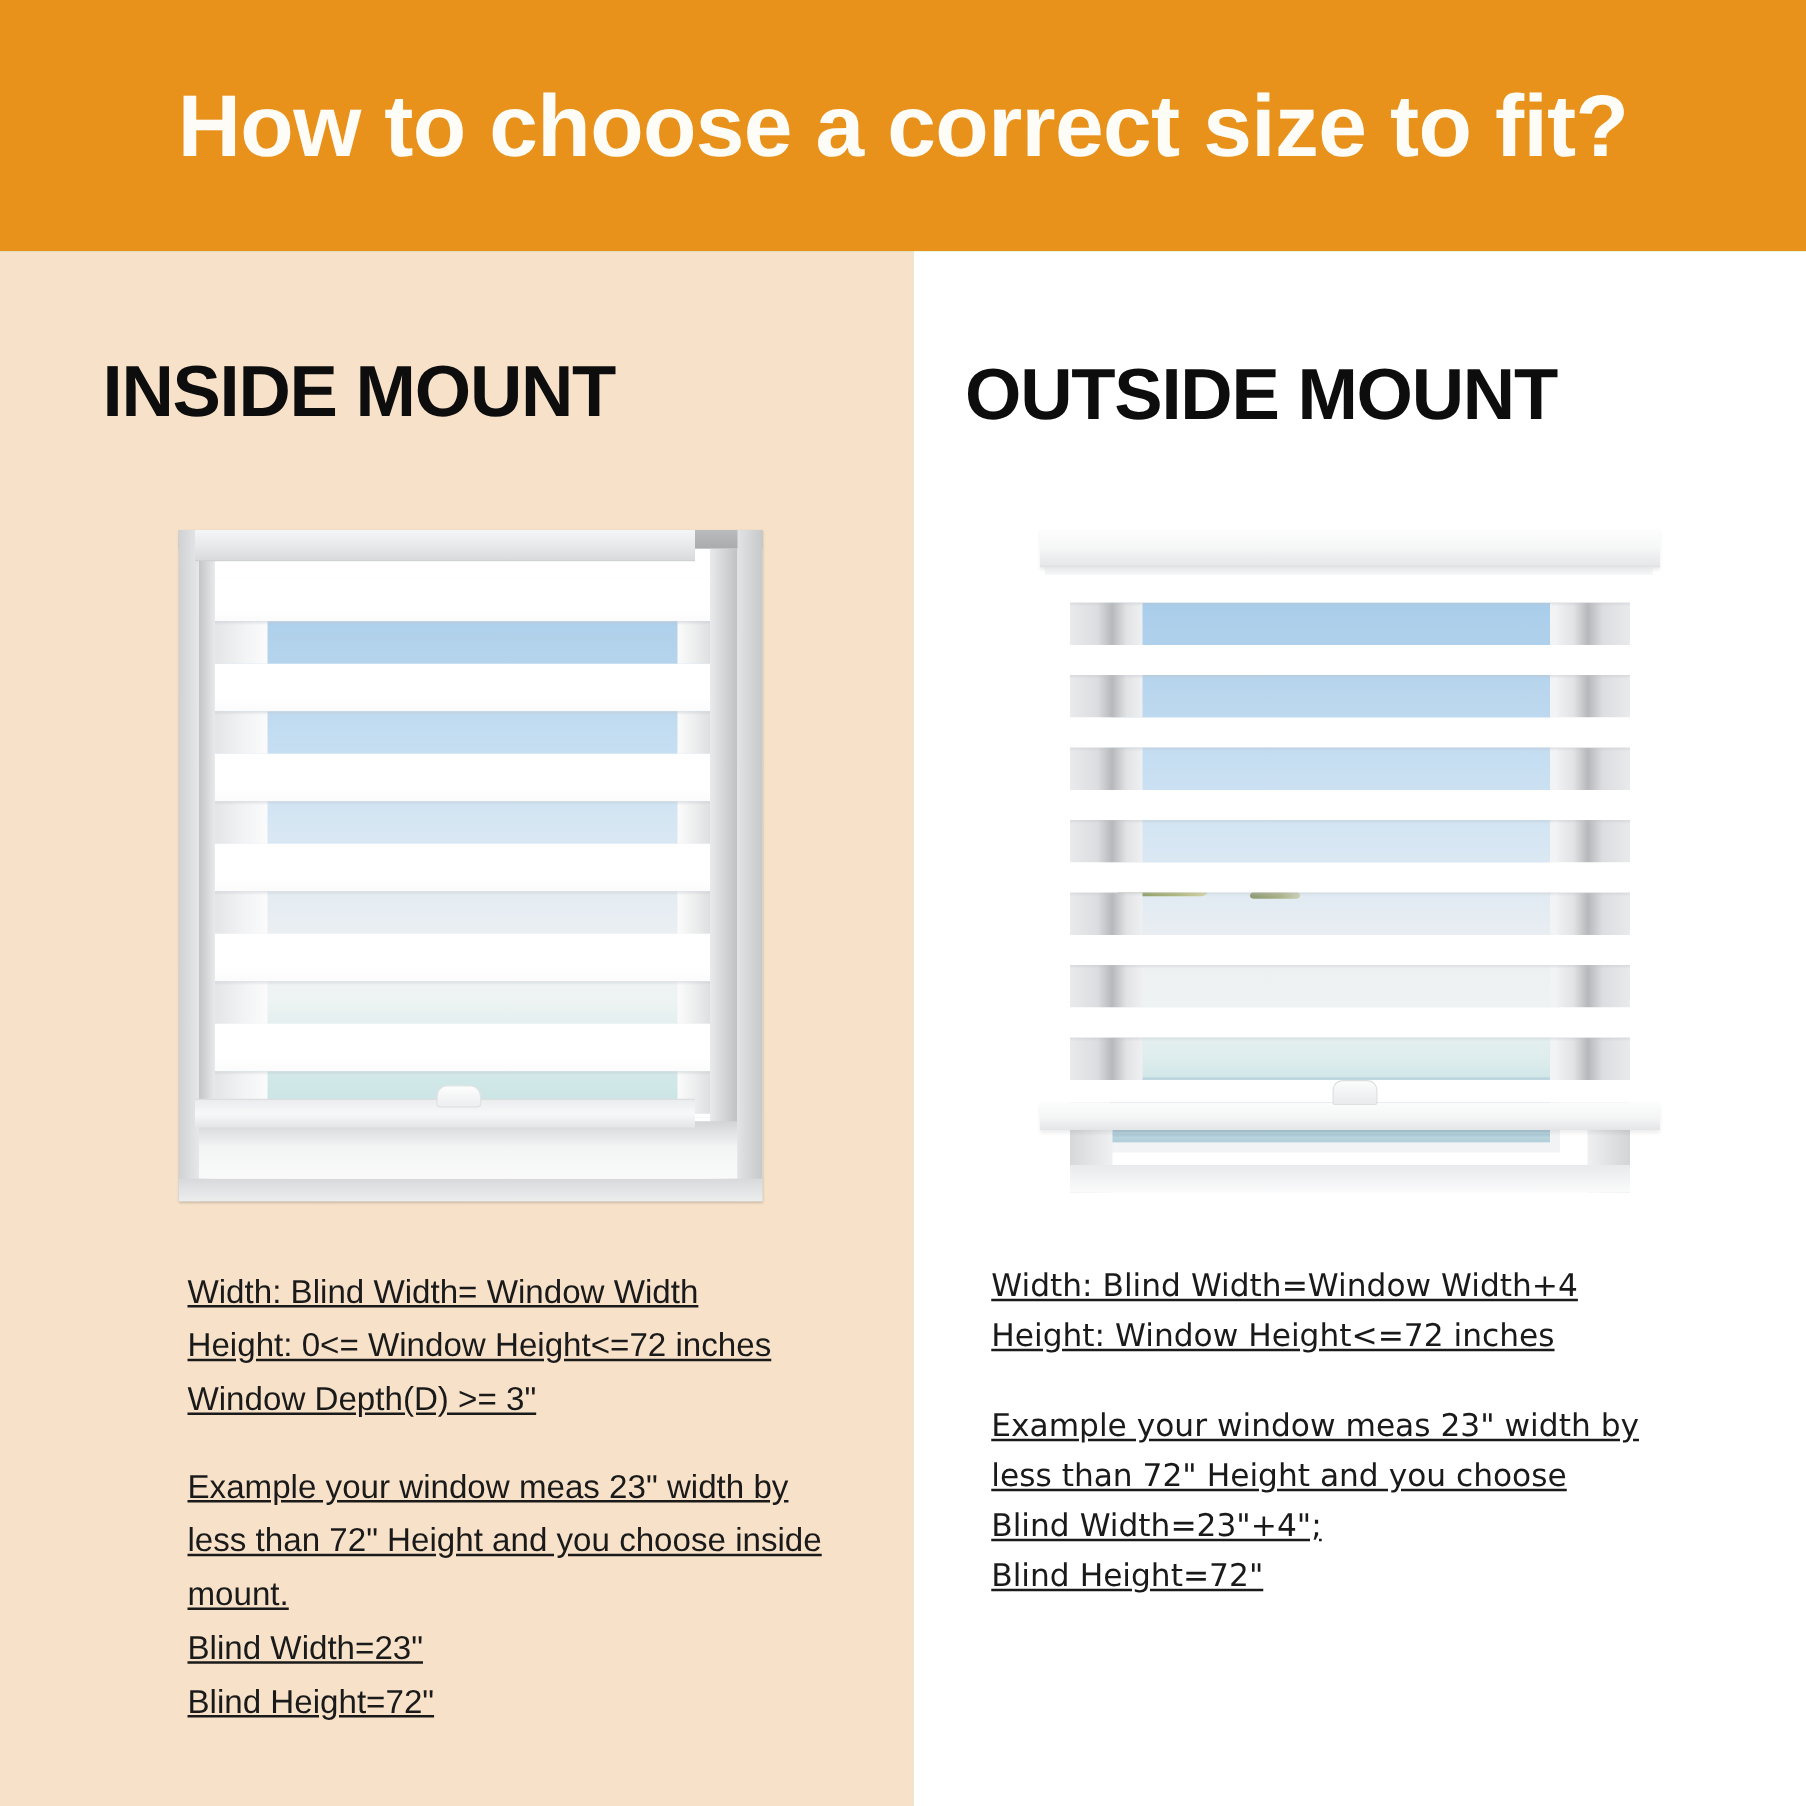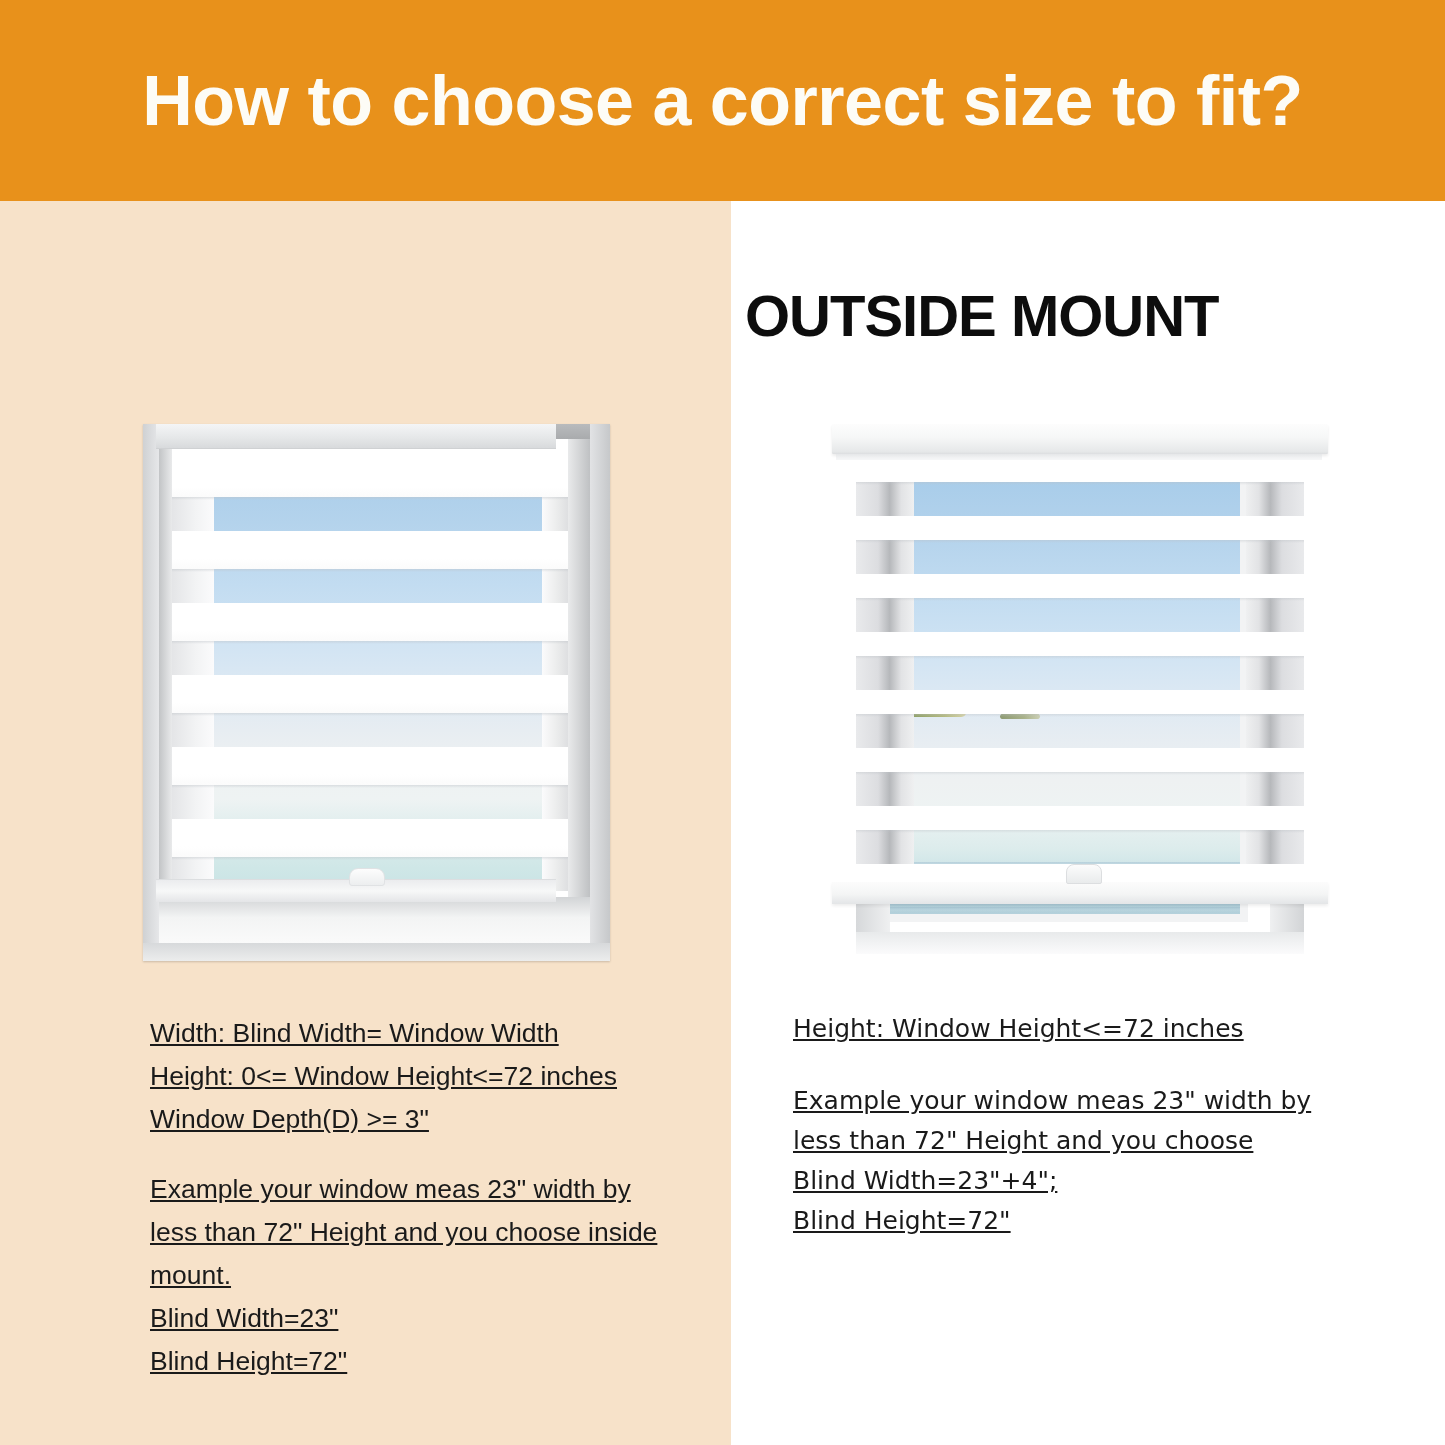--- a/index.html
+++ b/index.html
@@ -71,21 +71,21 @@
     color: #0d0d0d;
     white-space: nowrap;
   }
   .heading-inside {
     left: 82px;
     top: 280px;
     font-size: 58px;
     letter-spacing: -1px;
   }
   .heading-outside {
-    left: 745px;
+    left: 772px;
     top: 282px;
     font-size: 58px;
     letter-spacing: -1px;
   }
 
   
   .copy-left {
     position: absolute;
     left: 150px;
     top: 1012px;
@@ -420,20 +420,21 @@
 <body>
 
 <div class="page">
 
   <div class="banner">
     <div class="banner-title">How to choose a correct size to fit?</div>
   </div>
 
   <div class="panel-left"></div>
 
+  <div class="heading heading-inside">INSIDE MOUNT</div>
 
   <div class="win-inside">
     <div class="wi-frame-outer"></div>
     <div class="wi-frame-top"></div>
     <div class="wi-frame-left"></div>
     <div class="wi-frame-right"></div>
     <div class="wi-frame-bottom"></div>
 
     <div class="wi-reveal">
       <div class="wi-reveal-inner-l"></div>
@@ -531,20 +532,21 @@
     <div class="wo-headrail-lip"></div>
 
     <div class="wo-latch"></div>
     <div class="wo-sill"></div>
     <div class="wo-apron-l"></div>
     <div class="wo-apron-r"></div>
     <div class="wo-apron-b"></div>
   </div>
 
   <div class="copy-right">
+    <div class="line">Width: Blind Width=Window Width+4</div>
     <div class="line">Height: Window Height&lt;=72 inches</div>
     <div class="copy-gap"></div>
     <div class="line">Example your window meas 23" width by</div>
     <div class="line">less than 72" Height and you choose</div>
     <div class="line">Blind Width=23"+4";</div>
     <div class="line">Blind Height=72"</div>
   </div>
 
 </div>
 

